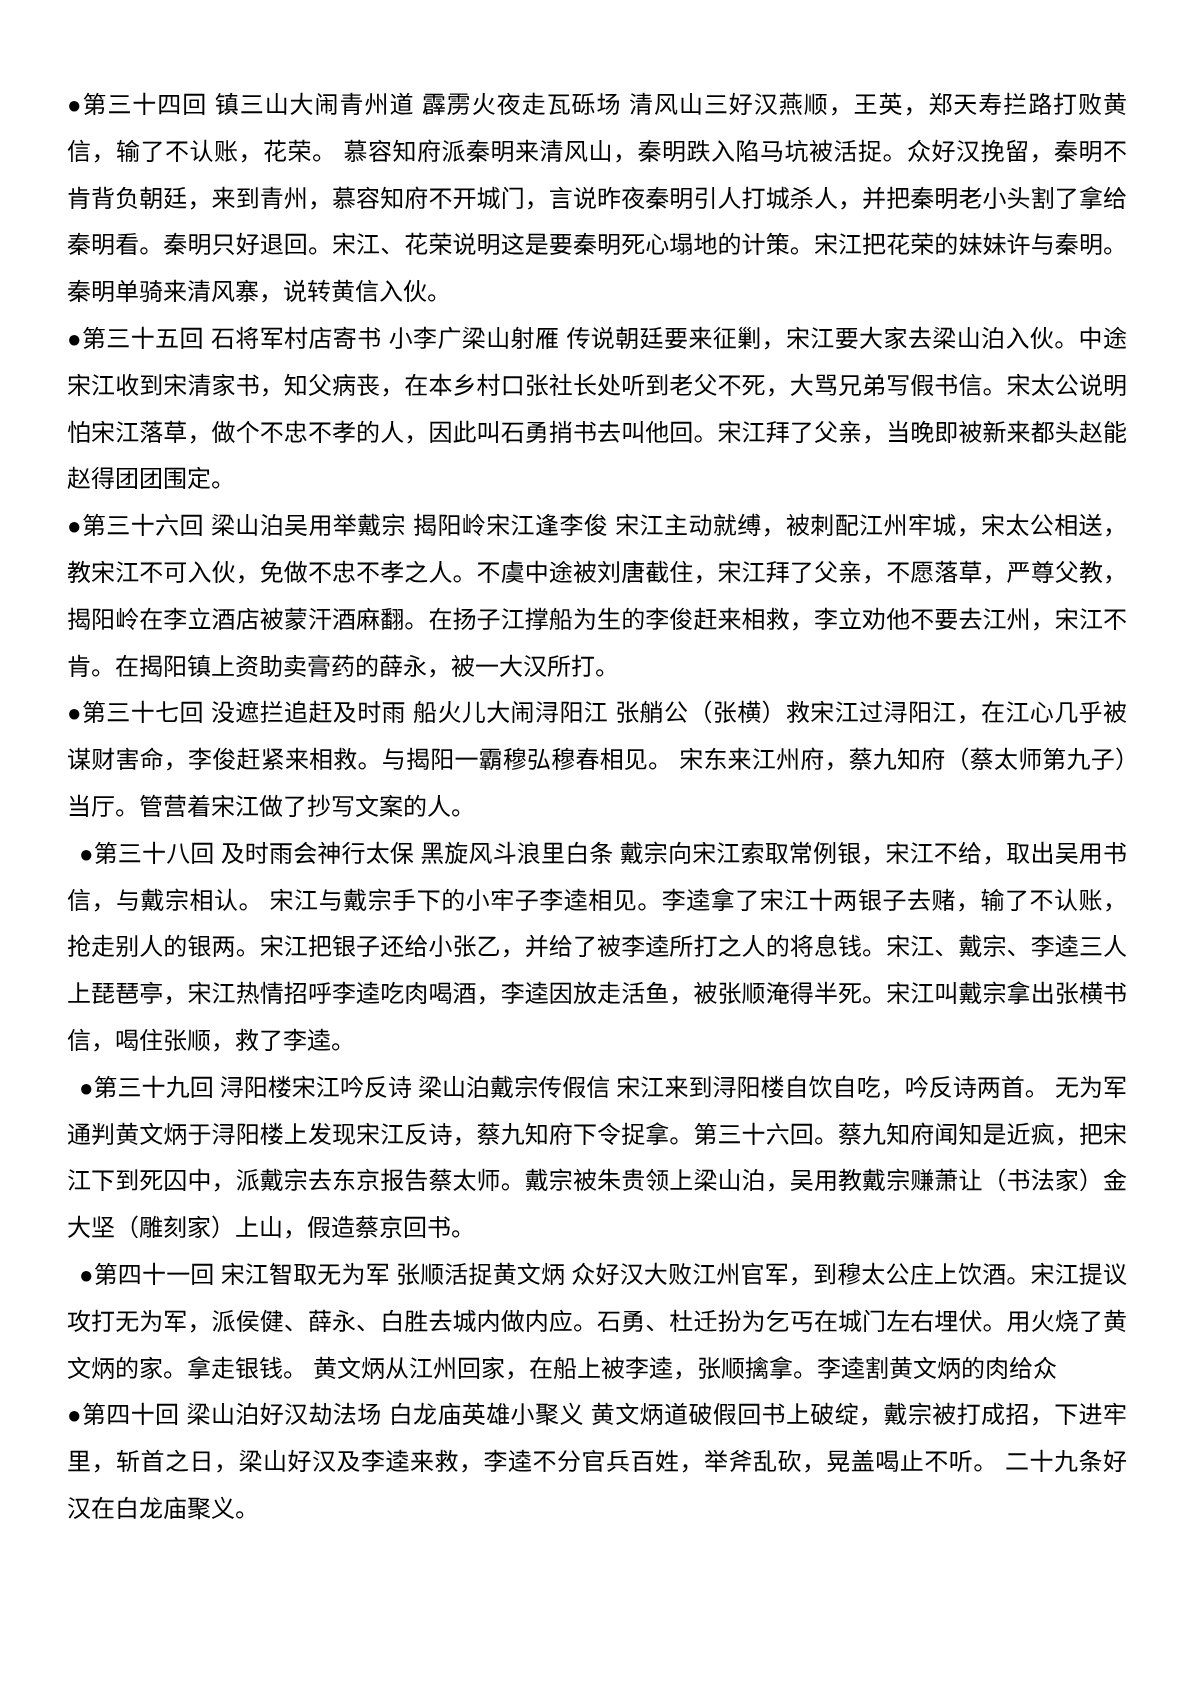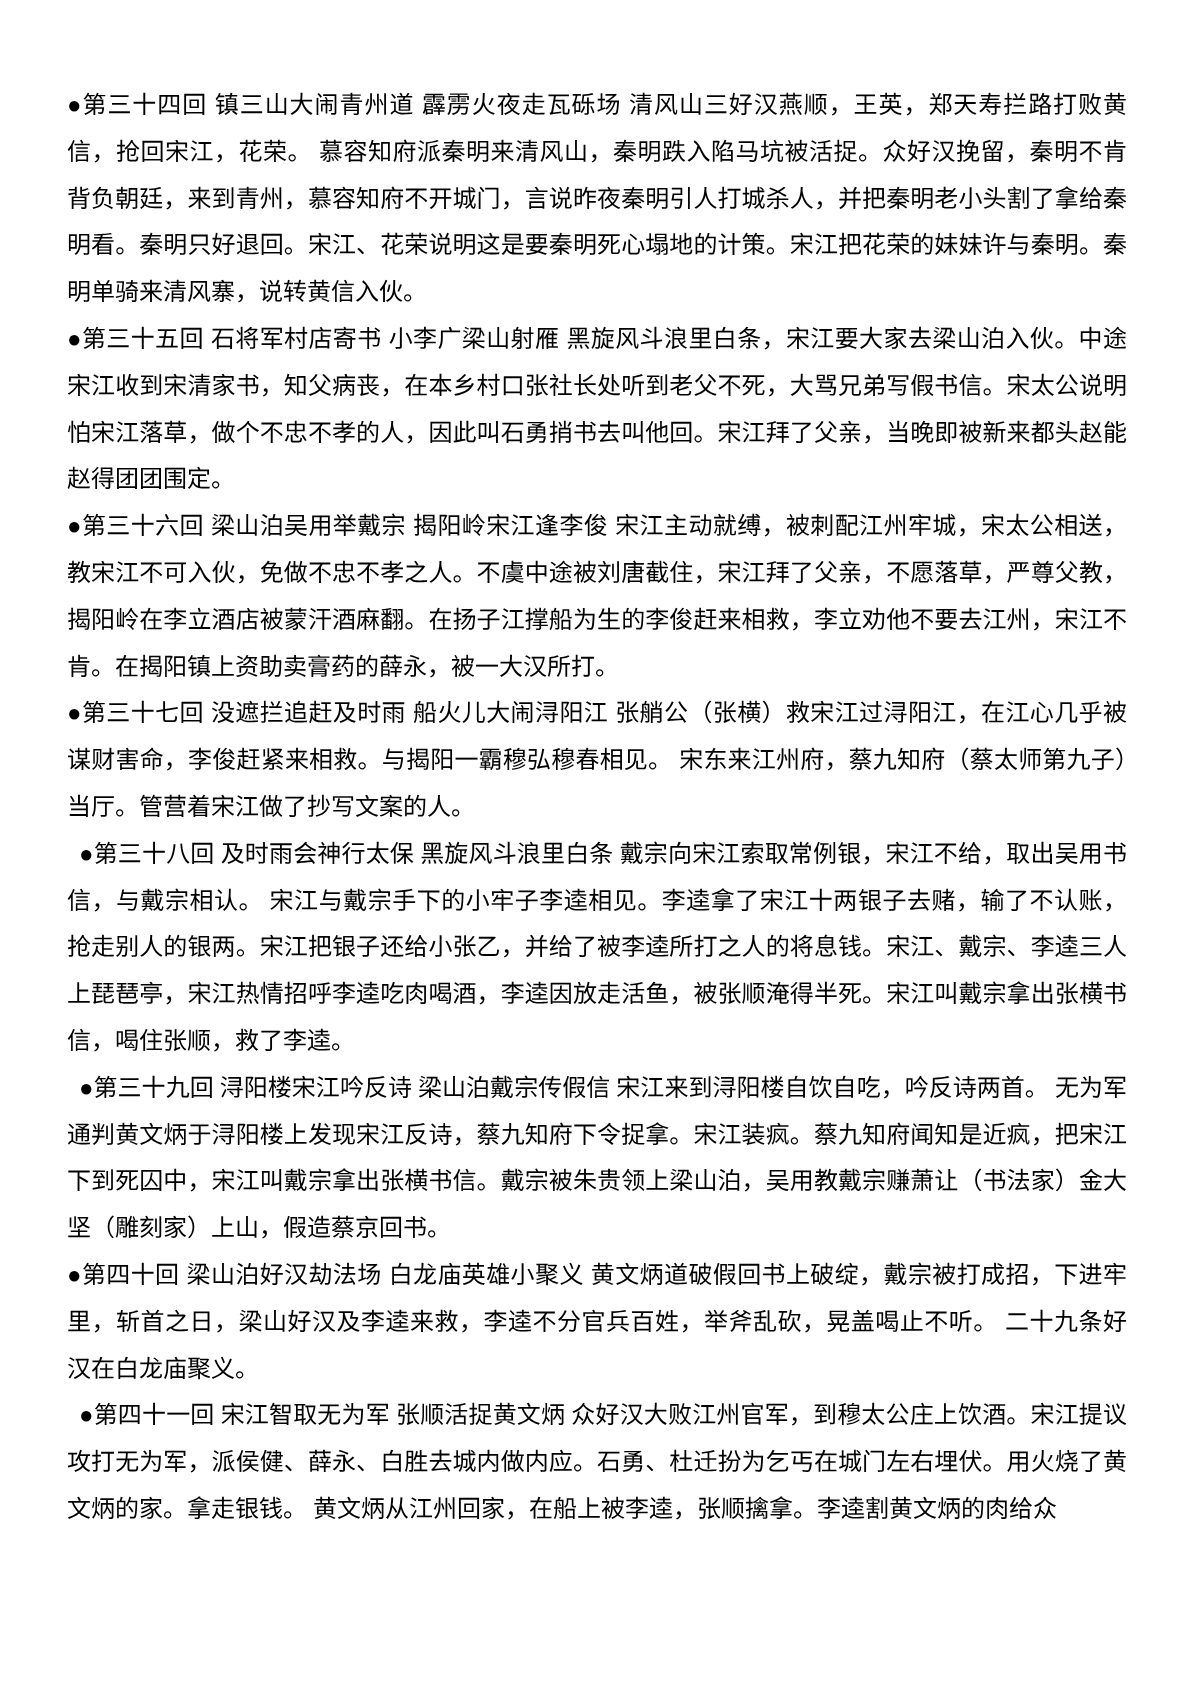--- a/index.html
+++ b/index.html
@@ -37,29 +37,29 @@
   }
   .bullet {
     font-style: normal;
   }
 </style>
 </head>
 <body>
 
 <div class="page">
 
-  <p class="para"><span class="bullet">●</span><span>第三十四回 镇三山大闹青州道 霹雳火夜走瓦砾场 清风山三好汉燕顺，王英，郑天寿拦路打败黄信，抢回宋江，花荣。 慕容知府派秦明来清风山，秦明跌入陷马坑被活捉。众好汉挽留，秦明不肯背负朝廷，来到青州，慕容知府不开城门，言说昨夜秦明引人打城杀人，并把秦明老小头割了拿给秦明看。秦明只好退回。宋江、花荣说明这是要秦明死心塌地的计策。宋江把花荣的妹妹许与秦明。秦明单骑来清风寨，说转黄信入伙。</span></p>
+  <p class="para"><span class="bullet">●</span><span>第三十四回 镇三山大闹青州道 霹雳火夜走瓦砾场 清风山三好汉燕顺，王英，郑天寿拦路打败黄信，输了不认账，花荣。 慕容知府派秦明来清风山，秦明跌入陷马坑被活捉。众好汉挽留，秦明不肯背负朝廷，来到青州，慕容知府不开城门，言说昨夜秦明引人打城杀人，并把秦明老小头割了拿给秦明看。秦明只好退回。宋江、花荣说明这是要秦明死心塌地的计策。宋江把花荣的妹妹许与秦明。秦明单骑来清风寨，说转黄信入伙。</span></p>
 
-  <p class="para"><span class="bullet">●</span><span>第三十五回 石将军村店寄书 小李广梁山射雁 黑旋风斗浪里白条，宋江要大家去梁山泊入伙。中途宋江收到宋清家书，知父病丧，在本乡村口张社长处听到老父不死，大骂兄弟写假书信。宋太公说明怕宋江落草，做个不忠不孝的人，因此叫石勇捎书去叫他回。宋江拜了父亲，当晚即被新来都头赵能赵得团团围定。</span></p>
+  <p class="para"><span class="bullet">●</span><span>第三十五回 石将军村店寄书 小李广梁山射雁 传说朝廷要来征剿，宋江要大家去梁山泊入伙。中途宋江收到宋清家书，知父病丧，在本乡村口张社长处听到老父不死，大骂兄弟写假书信。宋太公说明怕宋江落草，做个不忠不孝的人，因此叫石勇捎书去叫他回。宋江拜了父亲，当晚即被新来都头赵能赵得团团围定。</span></p>
 
   <p class="para"><span class="bullet">●</span><span>第三十六回 梁山泊吴用举戴宗 揭阳岭宋江逢李俊 宋江主动就缚，被刺配江州牢城，宋太公相送，教宋江不可入伙，免做不忠不孝之人。不虞中途被刘唐截住，宋江拜了父亲，不愿落草，严尊父教，揭阳岭在李立酒店被蒙汗酒麻翻。在扬子江撑船为生的李俊赶来相救，李立劝他不要去江州，宋江不肯。在揭阳镇上资助卖膏药的薛永，被一大汉所打。</span></p>
 
   <p class="para"><span class="bullet">●</span><span>第三十七回 没遮拦追赶及时雨 船火儿大闹浔阳江 张艄公（张横）救宋江过浔阳江，在江心几乎被谋财害命，李俊赶紧来相救。与揭阳一霸穆弘穆春相见。 宋东来江州府，蔡九知府（蔡太师第九子）当厅。管营着宋江做了抄写文案的人。</span></p>
 
   <p class="para indented"><span class="bullet">●</span><span>第三十八回 及时雨会神行太保 黑旋风斗浪里白条 戴宗向宋江索取常例银，宋江不给，取出吴用书信，与戴宗相认。 宋江与戴宗手下的小牢子李逵相见。李逵拿了宋江十两银子去赌，输了不认账，抢走别人的银两。宋江把银子还给小张乙，并给了被李逵所打之人的将息钱。宋江、戴宗、李逵三人上琵琶亭，宋江热情招呼李逵吃肉喝酒，李逵因放走活鱼，被张顺淹得半死。宋江叫戴宗拿出张横书信，喝住张顺，救了李逵。</span></p>
 
-  <p class="para indented"><span class="bullet">●</span><span>第三十九回 浔阳楼宋江吟反诗 梁山泊戴宗传假信 宋江来到浔阳楼自饮自吃，吟反诗两首。 无为军通判黄文炳于浔阳楼上发现宋江反诗，蔡九知府下令捉拿。宋江装疯。蔡九知府闻知是近疯，把宋江下到死囚中，宋江叫戴宗拿出张横书信。戴宗被朱贵领上梁山泊，吴用教戴宗赚萧让（书法家）金大坚（雕刻家）上山，假造蔡京回书。</span></p>
+  <p class="para indented"><span class="bullet">●</span><span>第三十九回 浔阳楼宋江吟反诗 梁山泊戴宗传假信 宋江来到浔阳楼自饮自吃，吟反诗两首。 无为军通判黄文炳于浔阳楼上发现宋江反诗，蔡九知府下令捉拿。第三十六回。蔡九知府闻知是近疯，把宋江下到死囚中，派戴宗去东京报告蔡太师。戴宗被朱贵领上梁山泊，吴用教戴宗赚萧让（书法家）金大坚（雕刻家）上山，假造蔡京回书。</span></p>
+
+  <p class="para indented"><span class="bullet">●</span><span>第四十一回 宋江智取无为军 张顺活捉黄文炳 众好汉大败江州官军，到穆太公庄上饮酒。宋江提议攻打无为军，派侯健、薛永、白胜去城内做内应。石勇、杜迁扮为乞丐在城门左右埋伏。用火烧了黄文炳的家。拿走银钱。 黄文炳从江州回家，在船上被李逵，张顺擒拿。李逵割黄文炳的肉给众</span></p>
 
   <p class="para"><span class="bullet">●</span><span>第四十回 梁山泊好汉劫法场 白龙庙英雄小聚义 黄文炳道破假回书上破绽，戴宗被打成招，下进牢里，斩首之日，梁山好汉及李逵来救，李逵不分官兵百姓，举斧乱砍，晃盖喝止不听。 二十九条好汉在白龙庙聚义。</span></p>
-
-  <p class="para indented"><span class="bullet">●</span><span>第四十一回 宋江智取无为军 张顺活捉黄文炳 众好汉大败江州官军，到穆太公庄上饮酒。宋江提议攻打无为军，派侯健、薛永、白胜去城内做内应。石勇、杜迁扮为乞丐在城门左右埋伏。用火烧了黄文炳的家。拿走银钱。 黄文炳从江州回家，在船上被李逵，张顺擒拿。李逵割黄文炳的肉给众</span></p>
 
 </div>
 
 </body></html>

